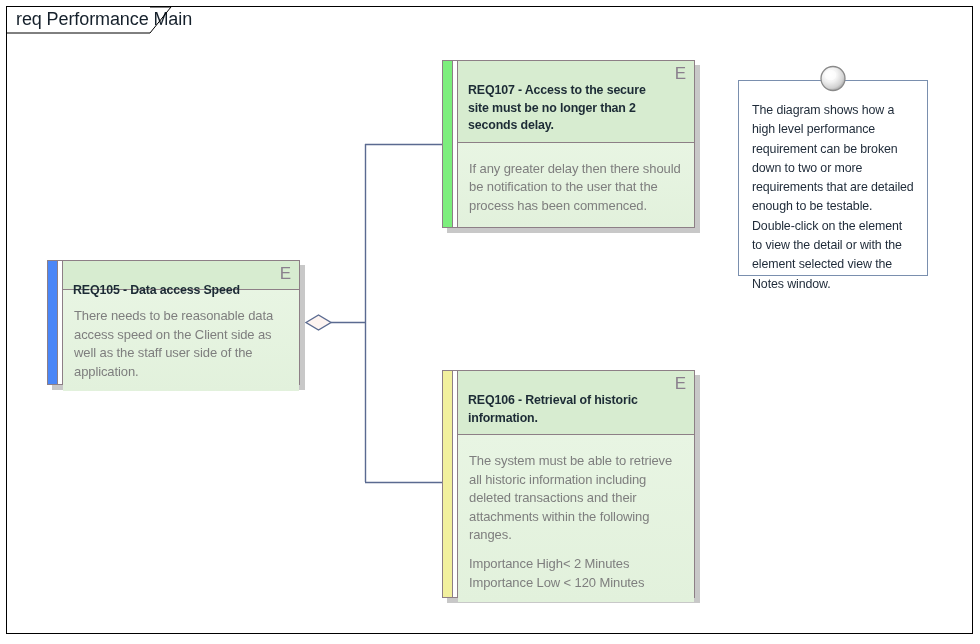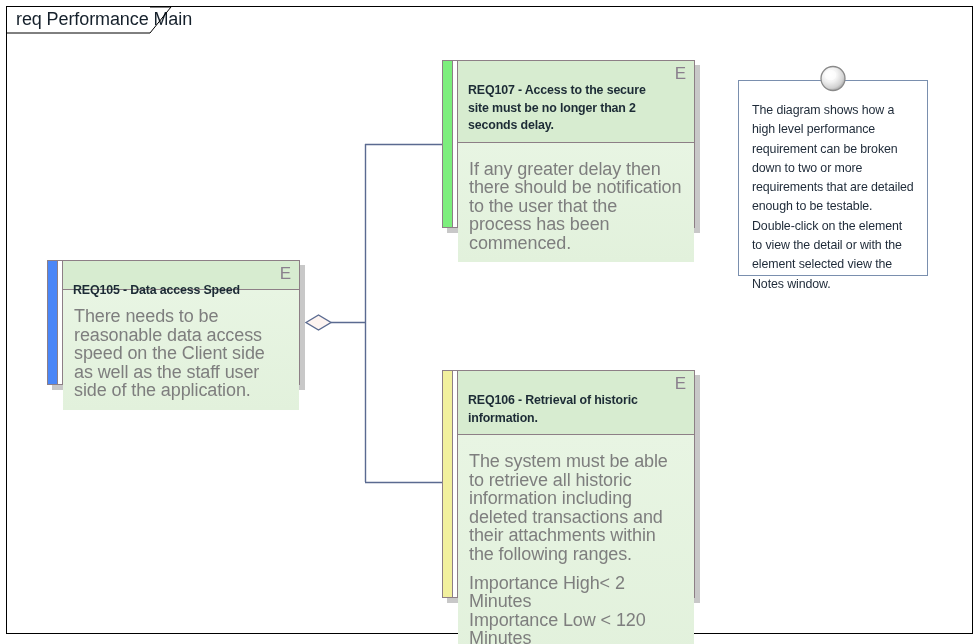--- a/index.html
+++ b/index.html
@@ -146,21 +146,21 @@
     font-weight: 300;
   }
   .req-body {
     flex: 1 1 auto;
     padding: 17px 11px 10px 11px;
     box-sizing: border-box;
     background: linear-gradient(to bottom, #e8f5e3 0%, #e2f1dc 100%);
   }
   .req-body p {
     margin: 0;
-    font-size: 18px;
+    font-size: 13px;
     line-height: 18.6px;
     color: #7e7e7e;
     letter-spacing: -0.1px;
   }
   .req-body p.spaced {
     margin-top: 10px;
   }
 
   
   .note-element {

